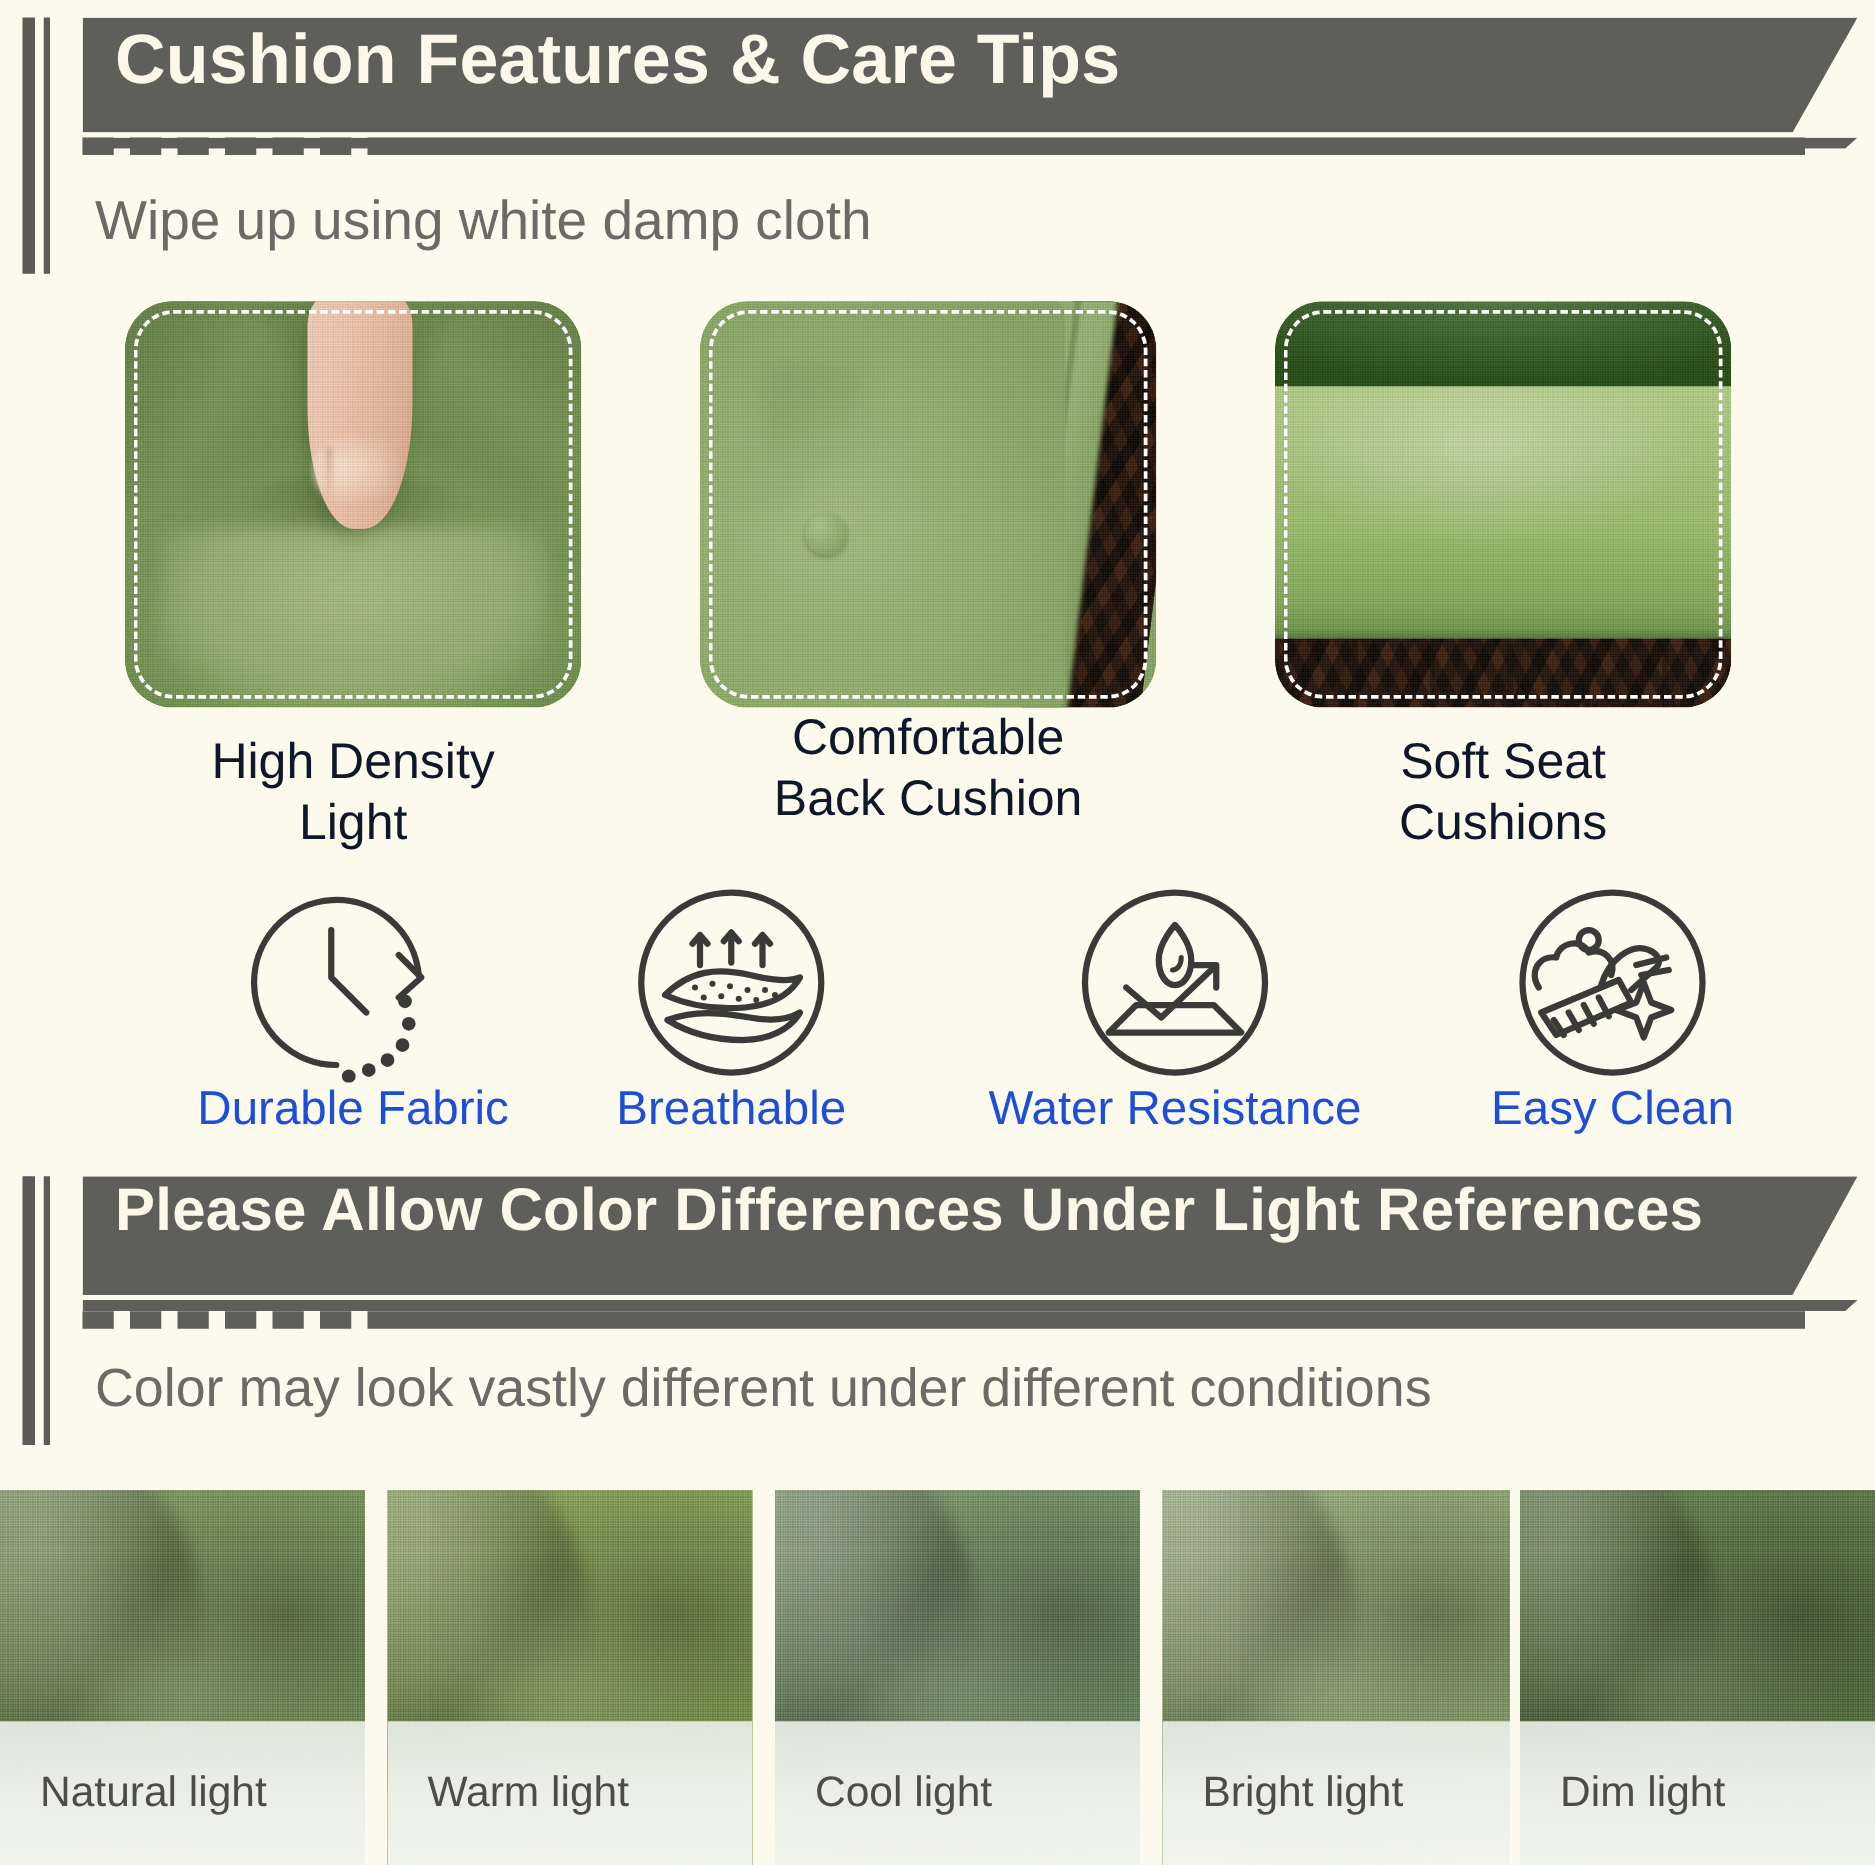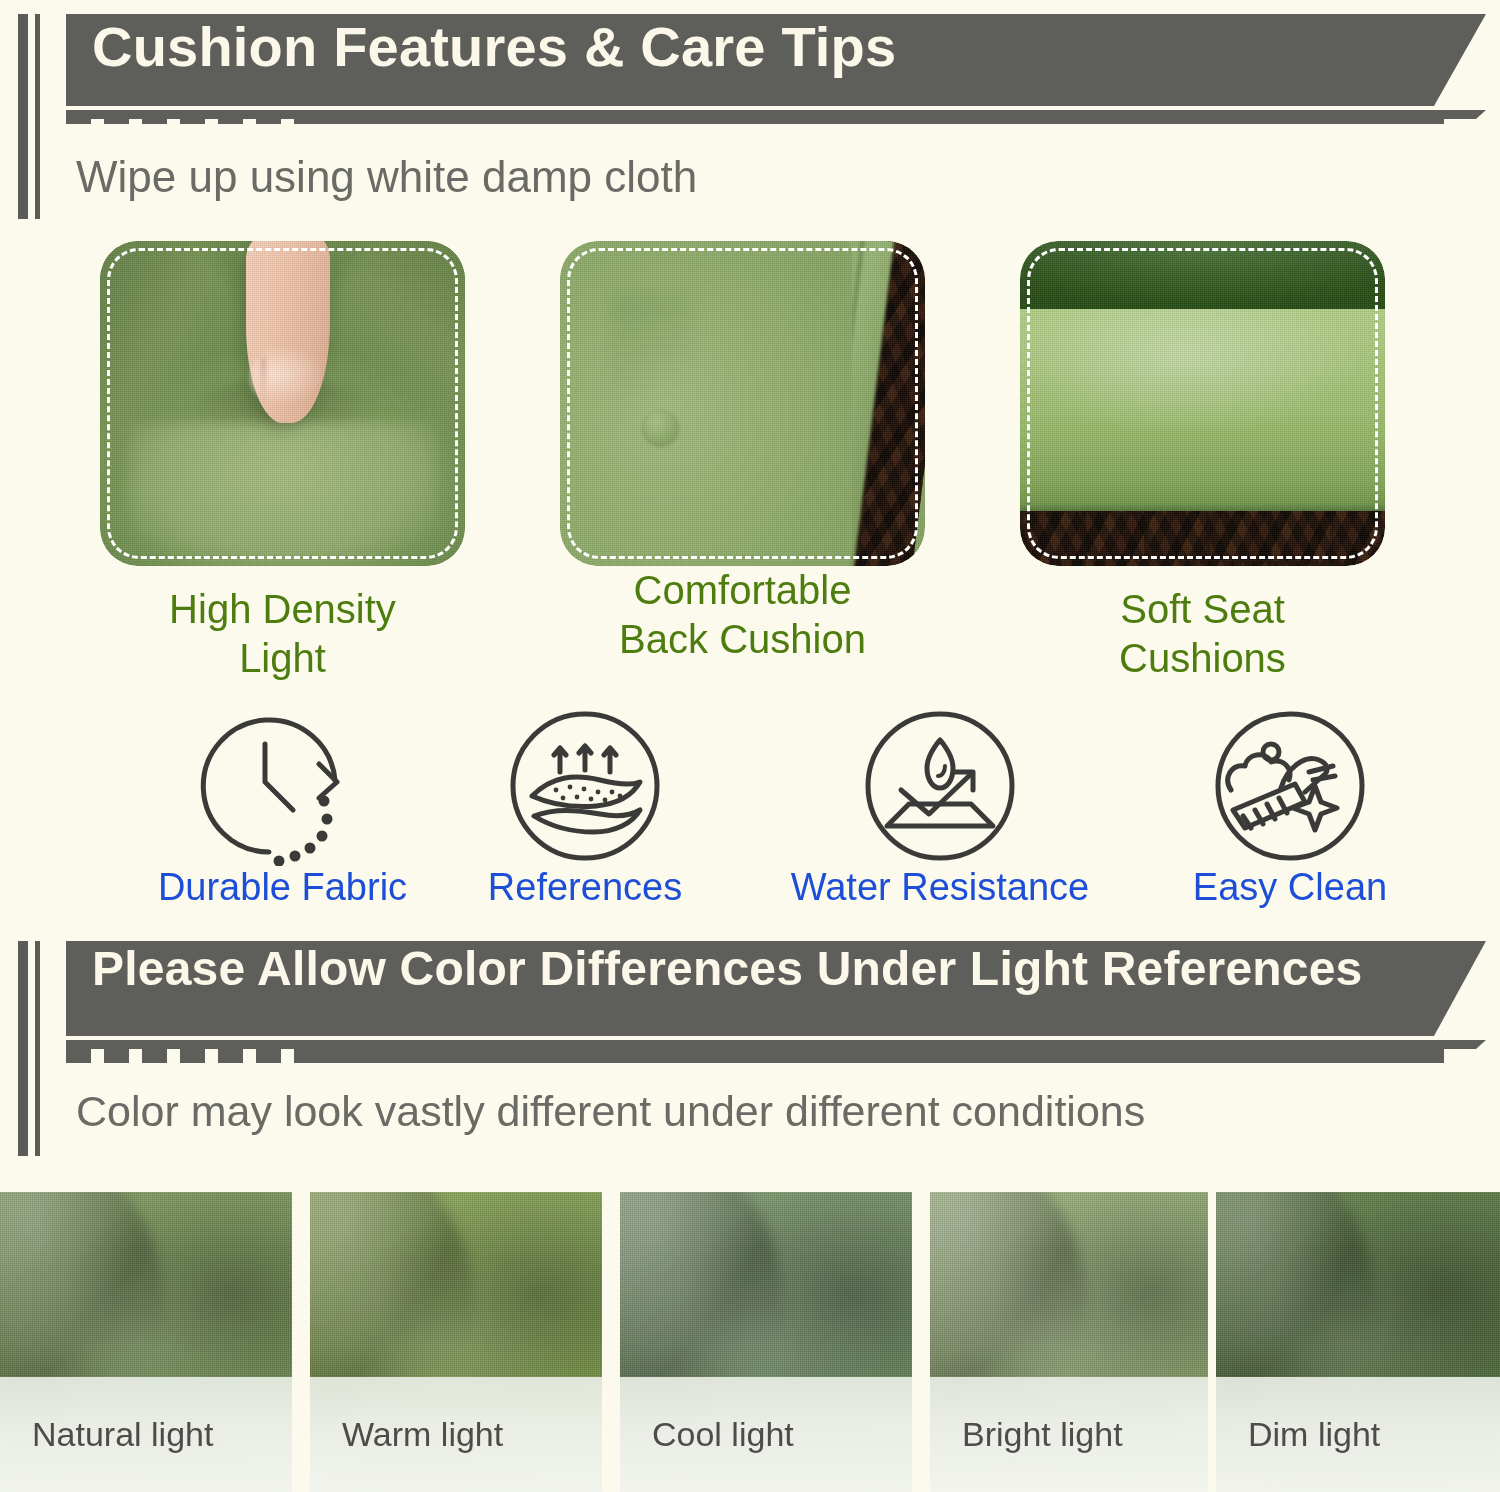--- a/index.html
+++ b/index.html
@@ -217,21 +217,21 @@
   .feature-label {
     color: #1d4ed8;
     font-weight: 400;
     white-space: nowrap;
   }
 
   
   .caption {
     position: absolute;
     text-align: center;
-    color: #4d7c0f;
+    color: #0f172a;
     line-height: 1.22;
     font-weight: 400;
   }
 
   
   .swatch { position: absolute; overflow: hidden; }
   .swatch-img { position: absolute; inset: 0; }
   .swatch-drape {
     position: absolute; inset: 0;
     background:
@@ -380,21 +380,21 @@
       <circle cx="66" cy="81" r="2.4" fill="#3a3a38" stroke="none"></circle>
       <circle cx="80" cy="83" r="2.4" fill="#3a3a38" stroke="none"></circle>
       <circle cx="94" cy="86" r="2.4" fill="#3a3a38" stroke="none"></circle>
       <circle cx="108" cy="86" r="2.4" fill="#3a3a38" stroke="none"></circle>
       <circle cx="59" cy="92" r="2.4" fill="#3a3a38" stroke="none"></circle>
       <circle cx="73" cy="91" r="2.4" fill="#3a3a38" stroke="none"></circle>
       <circle cx="87" cy="93" r="2.4" fill="#3a3a38" stroke="none"></circle>
       <circle cx="101" cy="94" r="2.4" fill="#3a3a38" stroke="none"></circle>
       <circle cx="116" cy="90" r="2.4" fill="#3a3a38" stroke="none"></circle>
     </svg>
-    <div class="feature-label" style="font-size:38px;">References</div>
+    <div class="feature-label" style="font-size:38px;">Breathable</div>
   </div>
 
   <div class="feature" style="left:765px; top:706px; width:350px;">
     <svg width="162" height="160" viewBox="0 0 162 160" fill="none" stroke="#3a3a38" stroke-width="5" stroke-linecap="round" stroke-linejoin="round">
       <circle cx="81" cy="80" r="72"></circle>
       <path d="M68 62 C68 48 81 34 81 34 C81 34 94 48 94 62 C94 74 88 82 81 82 C74 82 68 74 68 62 Z"></path>
       <path d="M86 60 C86 66 83 70 79 70" stroke-width="4"></path>
       <path d="M42 84 L70 108 L112 68"></path>
       <path d="M96 66 L114 66 L114 84"></path>
       <path d="M28 120 L50 98 L112 98 L134 120 Z"></path>

